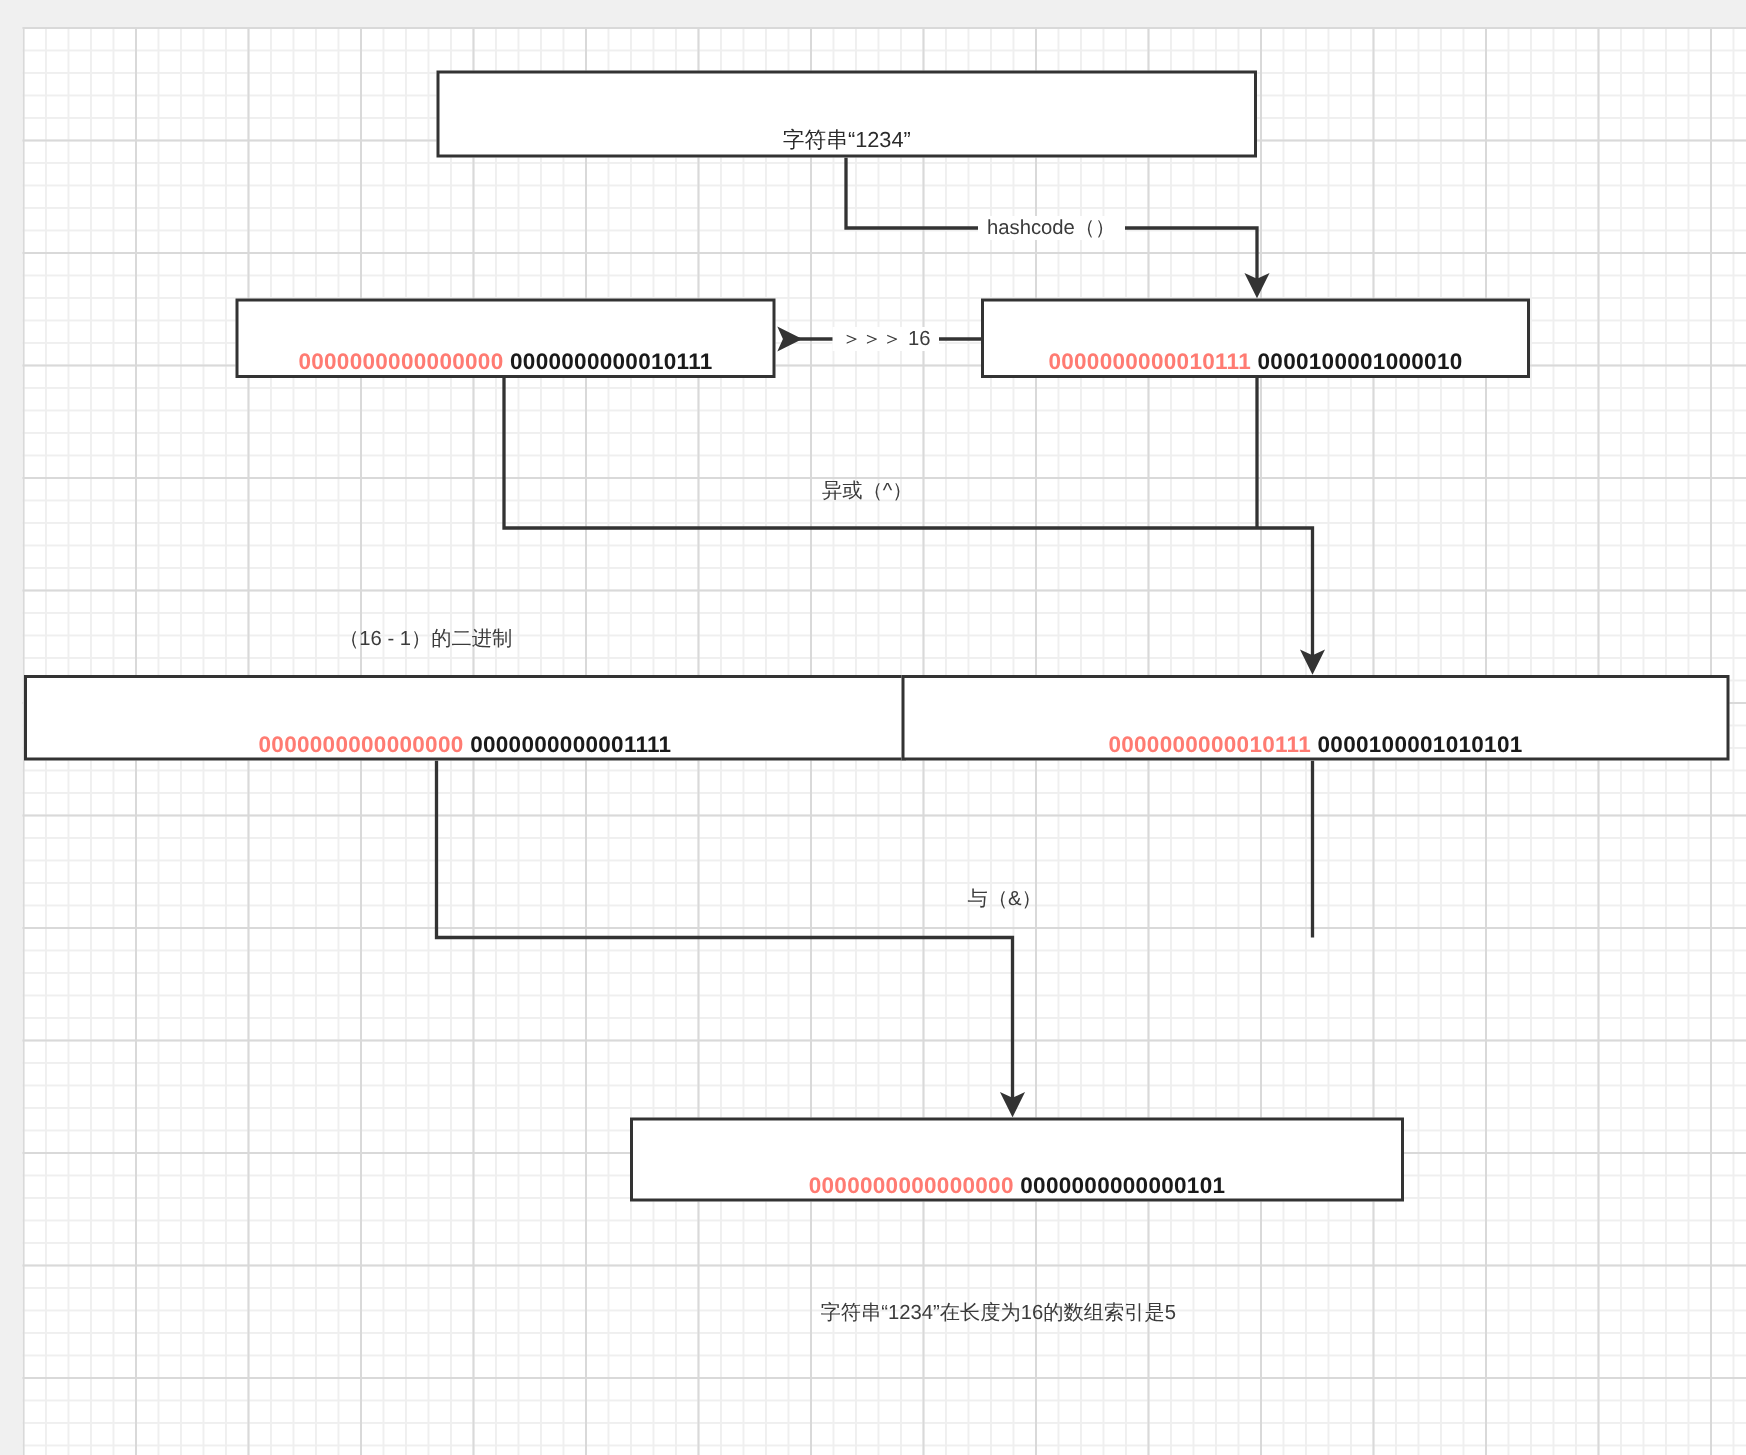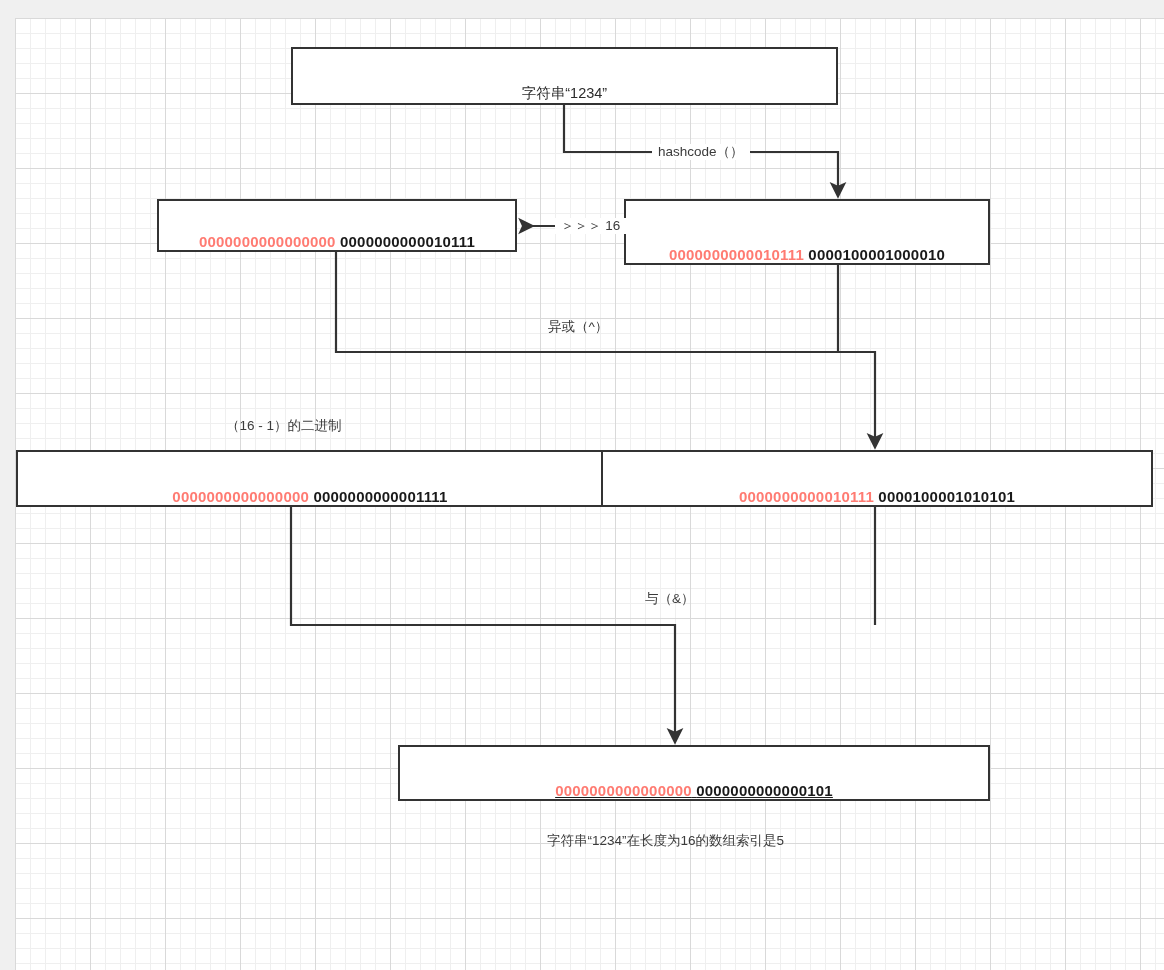--- a/index.html
+++ b/index.html
@@ -34,45 +34,45 @@
     display:flex;align-items:flex-end;justify-content:center;
     color:#1f1f1f;
   }
   .node .bits{white-space:pre;font-size:15px;font-weight:700;letter-spacing:.2px;margin-top:36px;}
   .node .bits .hi{color:#ff7b72;}
   .node .bits .lo{color:#1a1a1a;}
   .node .plain{font-size:14.5px;color:#2b2b2b;}
 
   #node-input   {left:291px;top:47px;  width:547px;height:58px;}
   #node-shifted {left:157px;top:199px; width:360px;height:53px;}
-  #node-hash    {left:624px;top:199px; width:366px;height:66px;}
+  #node-hash    {left:654px;top:199px; width:366px;height:53px;}
   #node-mask    {left:16px; top:450px; width:588px;height:57px;}
   #node-xor     {left:601px;top:450px; width:552px;height:57px;}
-  #node-result  {left:398px;top:745px; width:592px;height:56px;text-decoration:underline;}
+  #node-result  {left:420px;top:745px; width:516px;height:56px;}
 
   .edge-label{
     position:absolute;
     font-size:13.5px;color:#3b3b3b;
     background:#ffffff;
     padding:0 6px;
     white-space:nowrap;
     line-height:16px;
     text-align:right;
   }
   .free-label{
     position:absolute;
     font-size:13.5px;color:#3b3b3b;
     white-space:nowrap;
   }
   #lbl-hashcode{left:652px;top:144px;}
   #lbl-shift   {left:555px;top:218px;}
   #lbl-xor     {left:548px;top:318px;background:transparent;}
   #lbl-and     {left:645px;top:590px;background:transparent;}
   #lbl-mask    {left:226px;top:417px;}
-  #lbl-caption {left:547px;top:832px;}
+  #lbl-caption {left:547px;top:866px;}
 </style>
 </head>
 <body>
 
 <div id="canvas"></div>
 
 <div id="layer">
 
   <svg class="edges" viewBox="0 0 1164 970">
     <defs>

